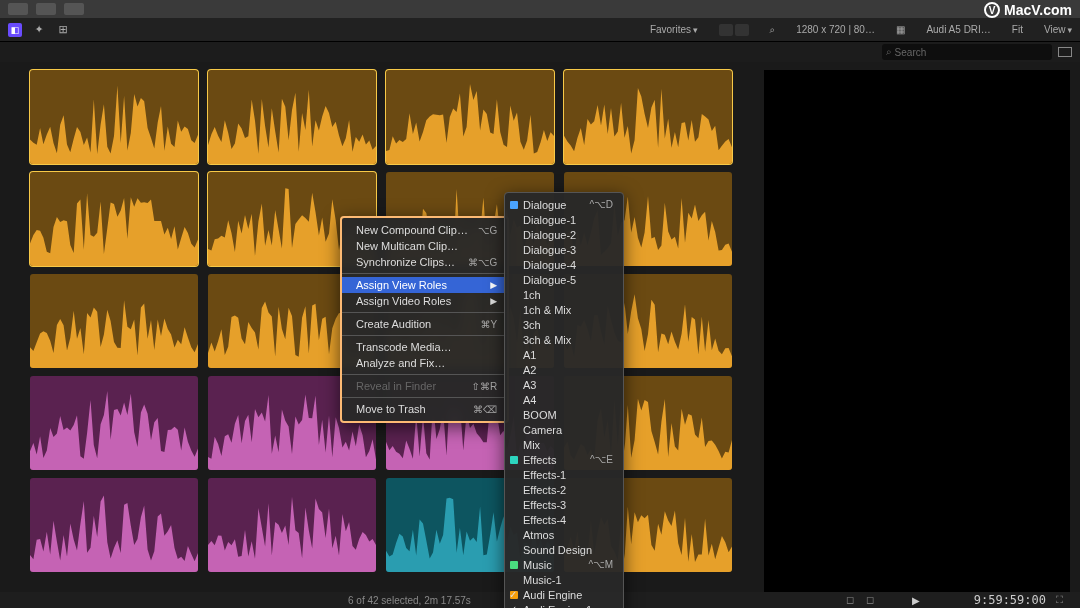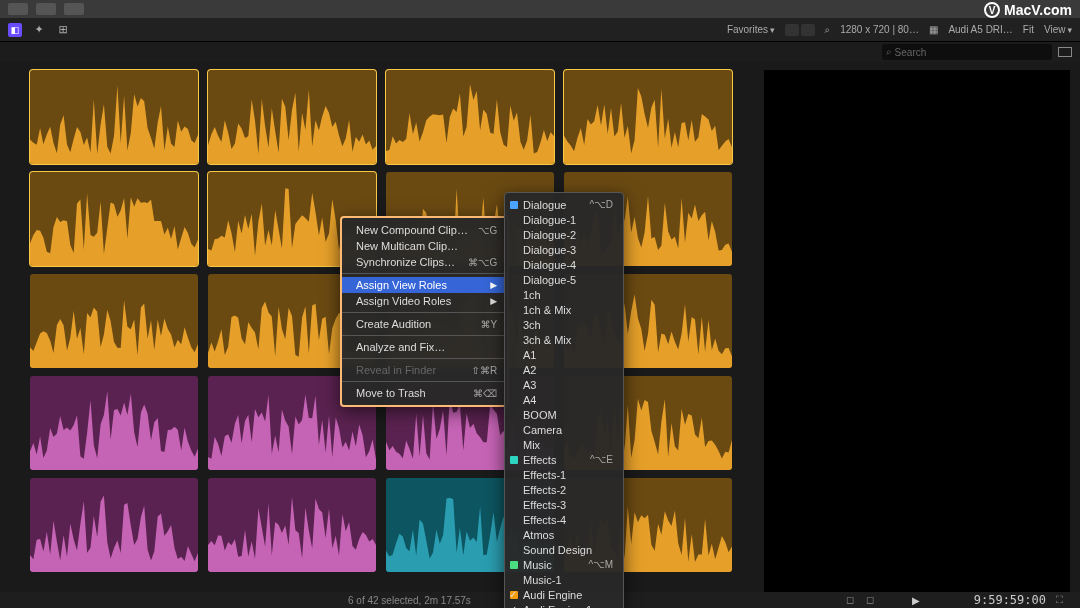--- a/index.html
+++ b/index.html
@@ -10,21 +10,21 @@
   .sysbtn { width: 20px; height: 12px; background: #555; border-radius: 2px; }
   .watermark { position: absolute; right: 8px; top: 2px; font-size: 14px; font-weight: bold; color: #fff; display: flex; align-items: center; gap: 4px; }
   .watermark .v { width:16px;height:16px;border:2px solid #fff;border-radius:50%;display:flex;align-items:center;justify-content:center;font-size:10px;}
 
   
   .apptoolbar { height: 24px; background: #212121; border-bottom: 1px solid #000; display: flex; align-items: center; padding: 0 8px; gap: 10px; }
   .apptoolbar .left-icons { display:flex; gap:10px; }
   .apptoolbar .icon { width:14px; height:14px; display:flex; align-items:center; justify-content:center; color:#aaa; }
   .apptoolbar .purple-icon { background:#6a4cff; border-radius:2px; color:#fff; font-size:9px;}
   .apptoolbar .spacer { flex:1; }
-  .apptoolbar .right { display:flex; align-items:center; gap:10px; font-size:10px; color:#aaa; }
+  .apptoolbar .right { display:flex; align-items:center; gap:21px; font-size:10px; color:#aaa; }
   .apptoolbar .caret::after { content:"▾"; margin-left:2px; font-size:9px; }
   .seg { display:flex; gap:2px; }
   .seg span { width:14px;height:12px;background:#333;border-radius:2px; }
 
   
   .searchrow { height:20px; background:#1c1c1c; display:flex; align-items:center; padding:0 8px; }
   .searchrow .spacer{flex:1;}
   .searchbox { flex: 0 0 170px; height:16px; background:#0e0e0e; border-radius:3px; display:flex; align-items:center; padding:0 4px; color:#666; font-size:10px; }
   .searchbox .mag { margin-right:3px; }
   .searchrow .rect-icon { width:14px;height:10px;border:1px solid #888;margin-left:6px; }
@@ -311,20 +311,23 @@
       <span class="lbl">Assign Video Roles</span>
       <span class="arrow">▶</span>
     </div>
     <div class="sep"></div>
     <div class="row">
       <span class="lbl">Create Audition</span>
       <span class="sc">⌘Y</span>
     </div>
     <div class="sep"></div>
     <div class="row">
+      <span class="lbl">Transcode Media…</span>
+    </div>
+    <div class="row">
       <span class="lbl">Analyze and Fix…</span>
     </div>
     <div class="sep"></div>
     <div class="row disabled">
       <span class="lbl">Reveal in Finder</span>
       <span class="sc">⇧⌘R</span>
     </div>
     <div class="sep"></div>
     <div class="row">
       <span class="lbl">Move to Trash</span>

